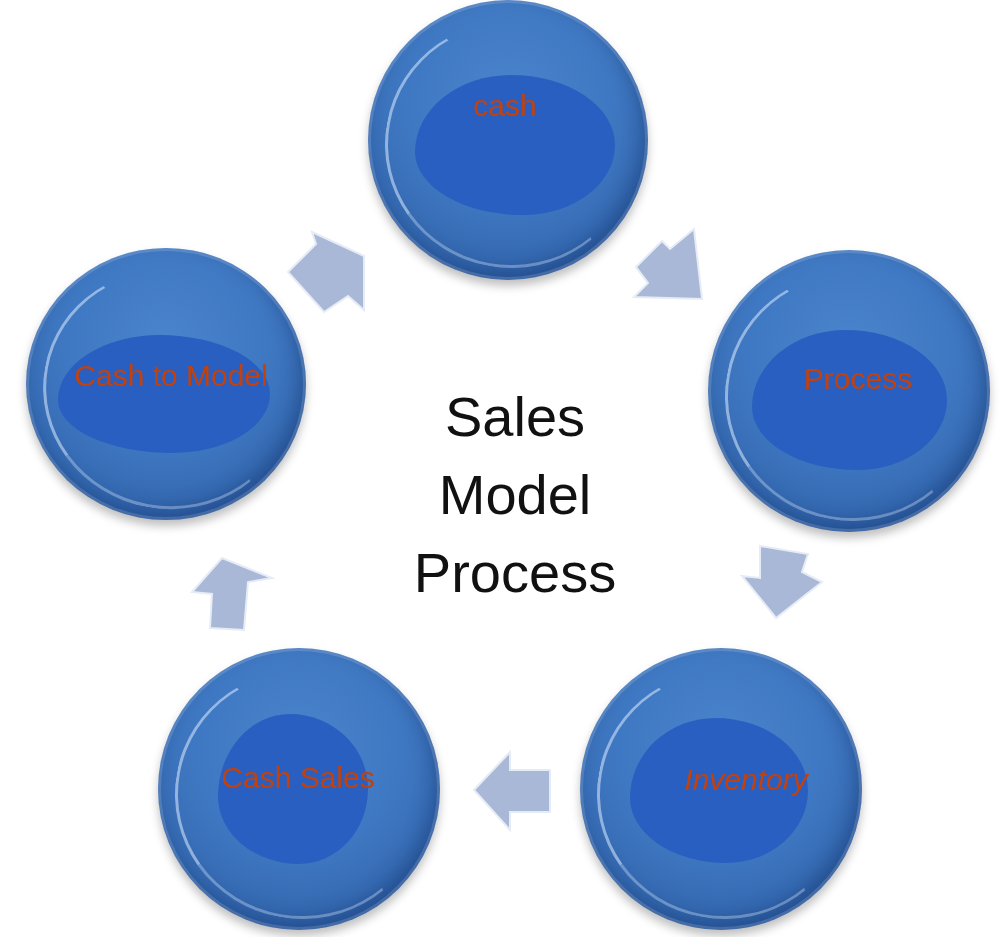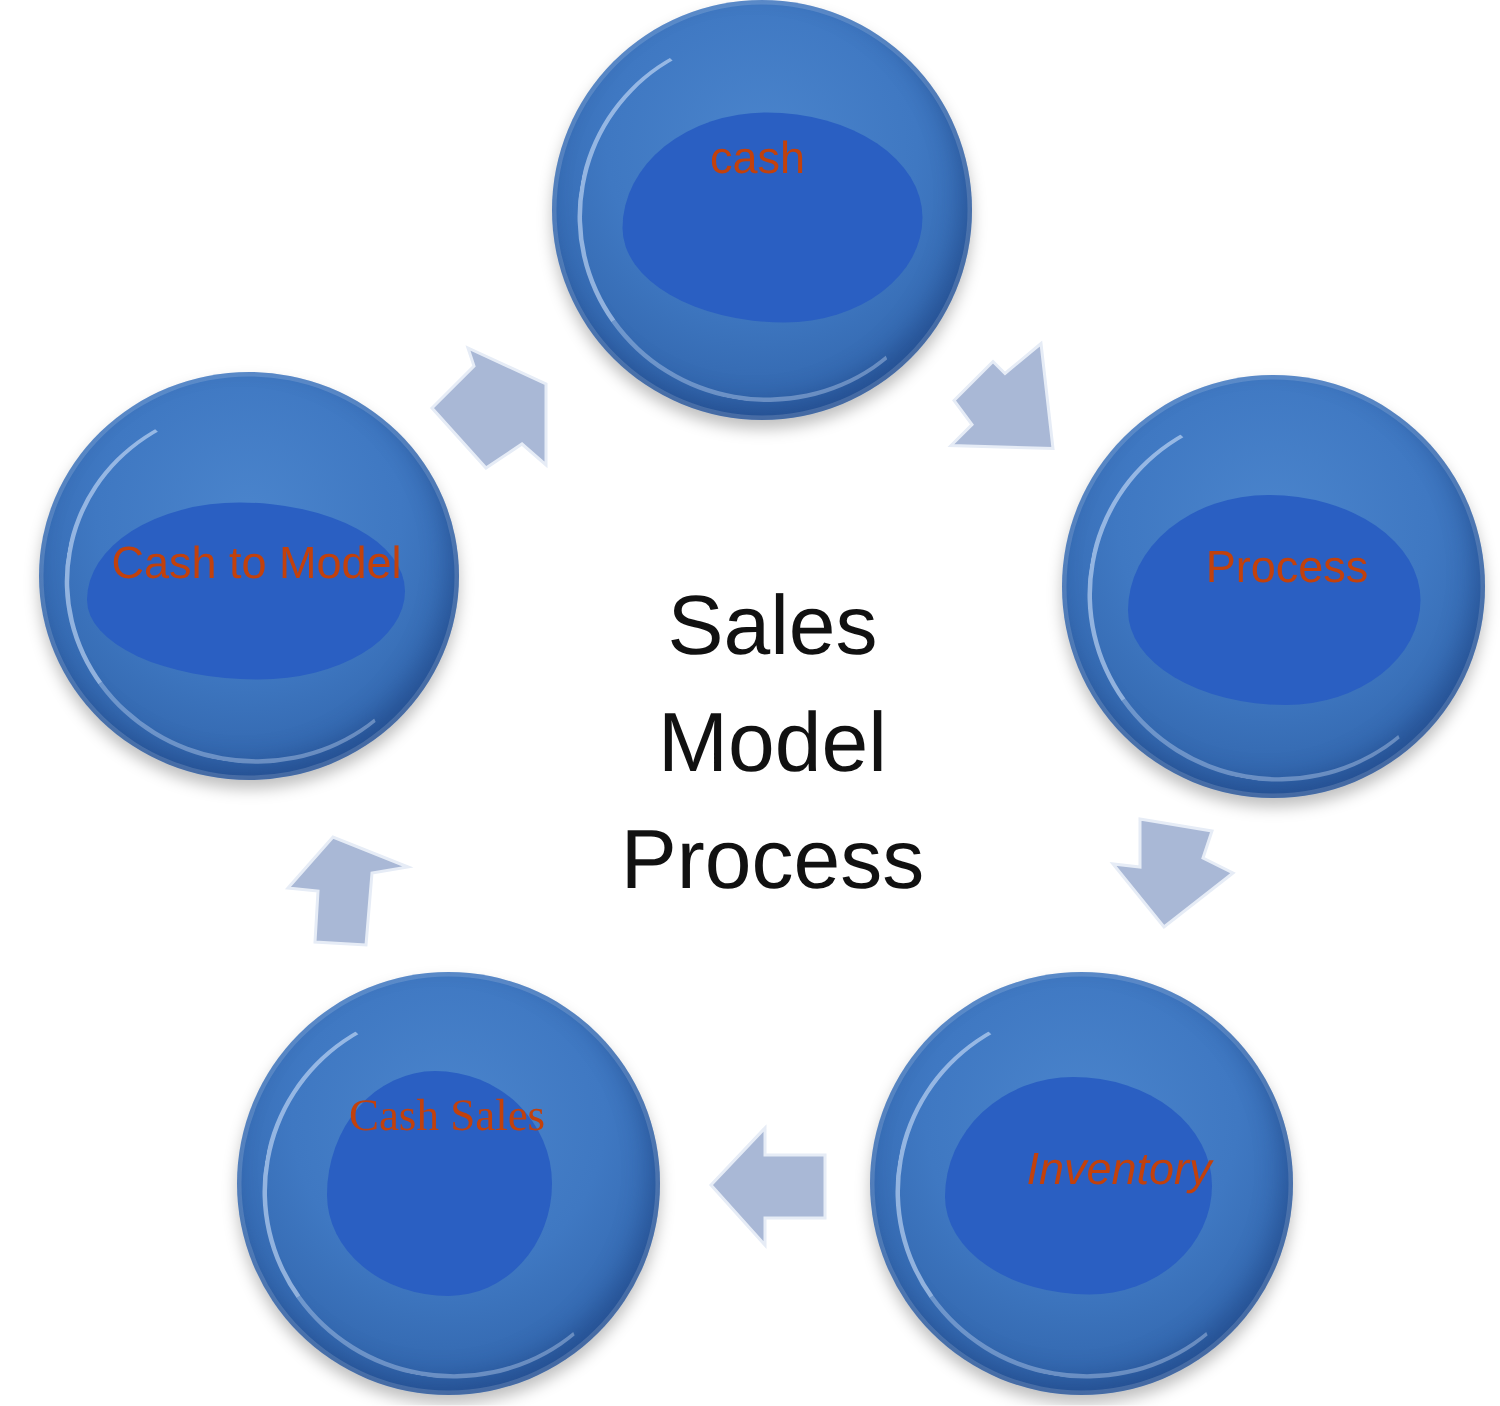--- a/index.html
+++ b/index.html
@@ -41,21 +41,21 @@
   <div class="node" style="left:708px; top:250px; width:282px; height:282px;"></div>
   <div class="blob" style="left:752px; top:330px; width:195px; height:140px;"></div>
   <div class="label" style="left:858px; top:379px;">Process</div>
 
   <div class="node" style="left:580px; top:648px; width:282px; height:282px;"></div>
   <div class="blob" style="left:630px; top:718px; width:178px; height:145px;"></div>
   <div class="label" style="left:746px; top:780px;font-style:italic;">Inventory</div>
 
   <div class="node" style="left:158px; top:648px; width:282px; height:282px;"></div>
   <div class="blob" style="left:218px; top:714px; width:150px; height:150px;"></div>
-  <div class="label" style="left:298px; top:744px;font-family:Liberation Serif, serif;">Cash Sales</div>
+  <div class="label" style="left:298px; top:778px;">Cash Sales</div>
 
   <div class="node" style="left:26px; top:248px; width:280px; height:272px;"></div>
   <div class="blob" style="left:58px; top:335px; width:212px; height:118px;"></div>
   <div class="label" style="left:171px; top:376px;">Cash to Model</div>
 
   <svg class="arrow" style="left:628px; top:225px; width:84px; height:80px;" viewBox="0 0 84 80">
     <polygon points="8,42 34,16 42,24 66,4 74,74 6,72 20,58" fill="#a9b8d6" stroke="#e6ecf6" stroke-width="2"></polygon>
   </svg>
 
   <svg class="arrow" style="left:738px; top:540px; width:88px; height:80px;" viewBox="0 0 88 80">

